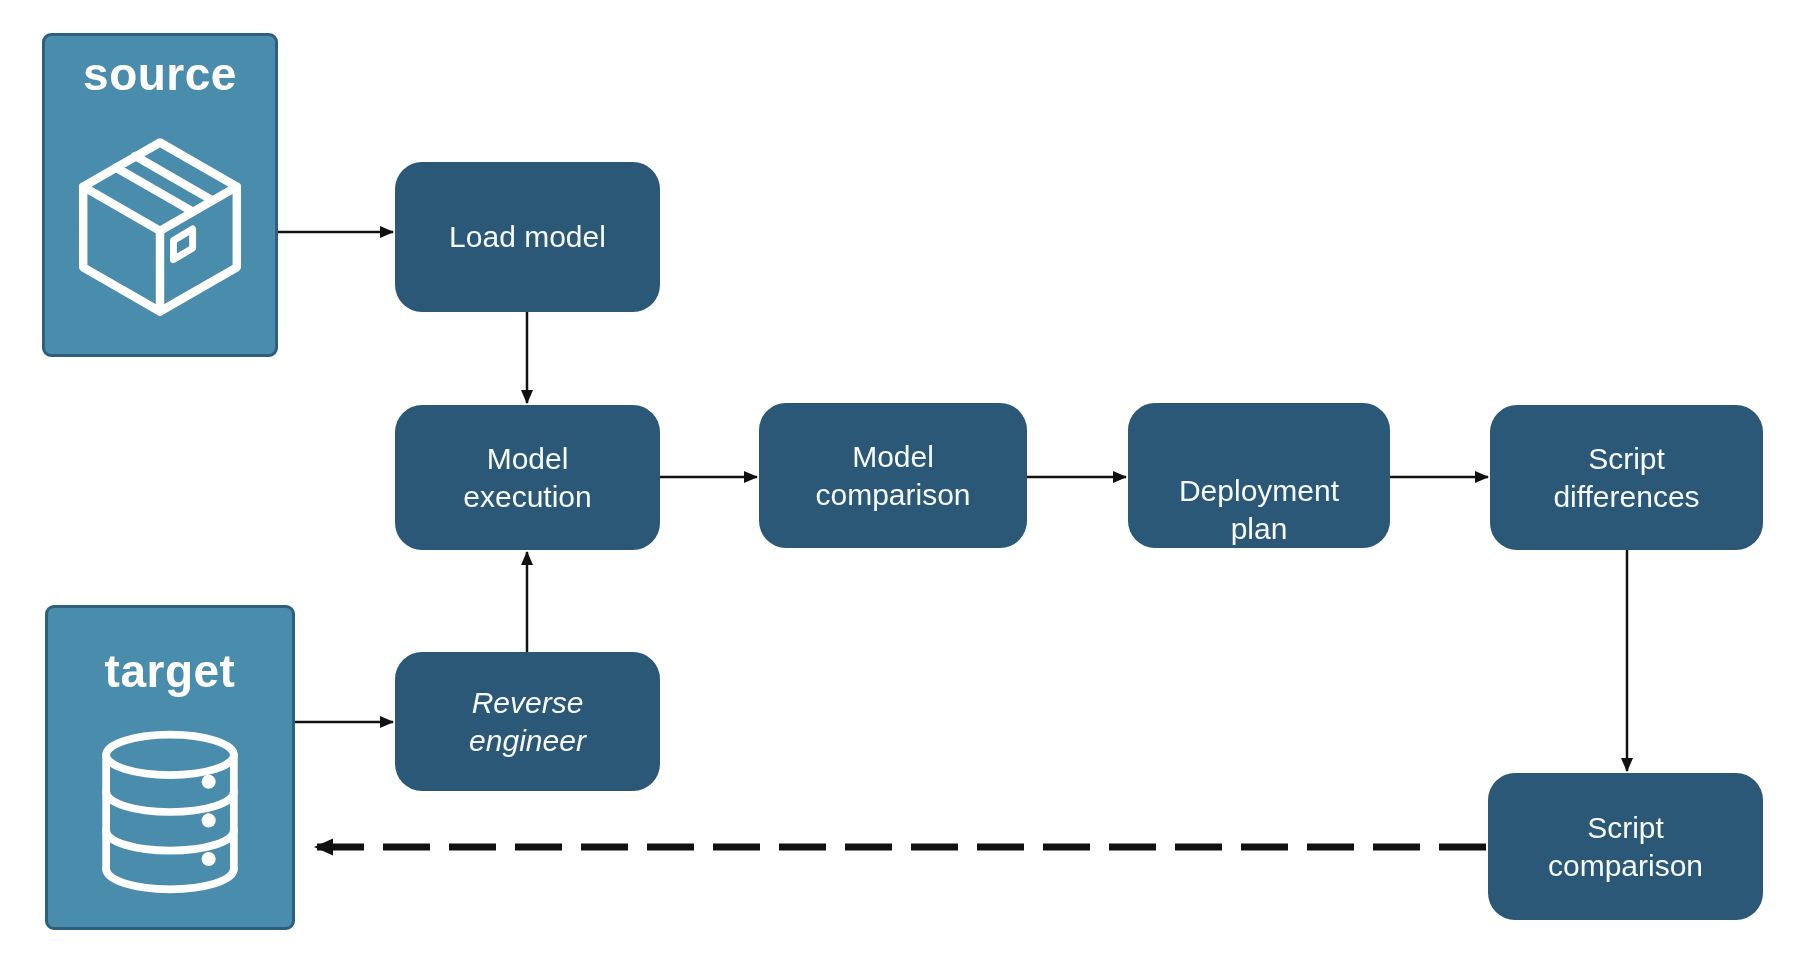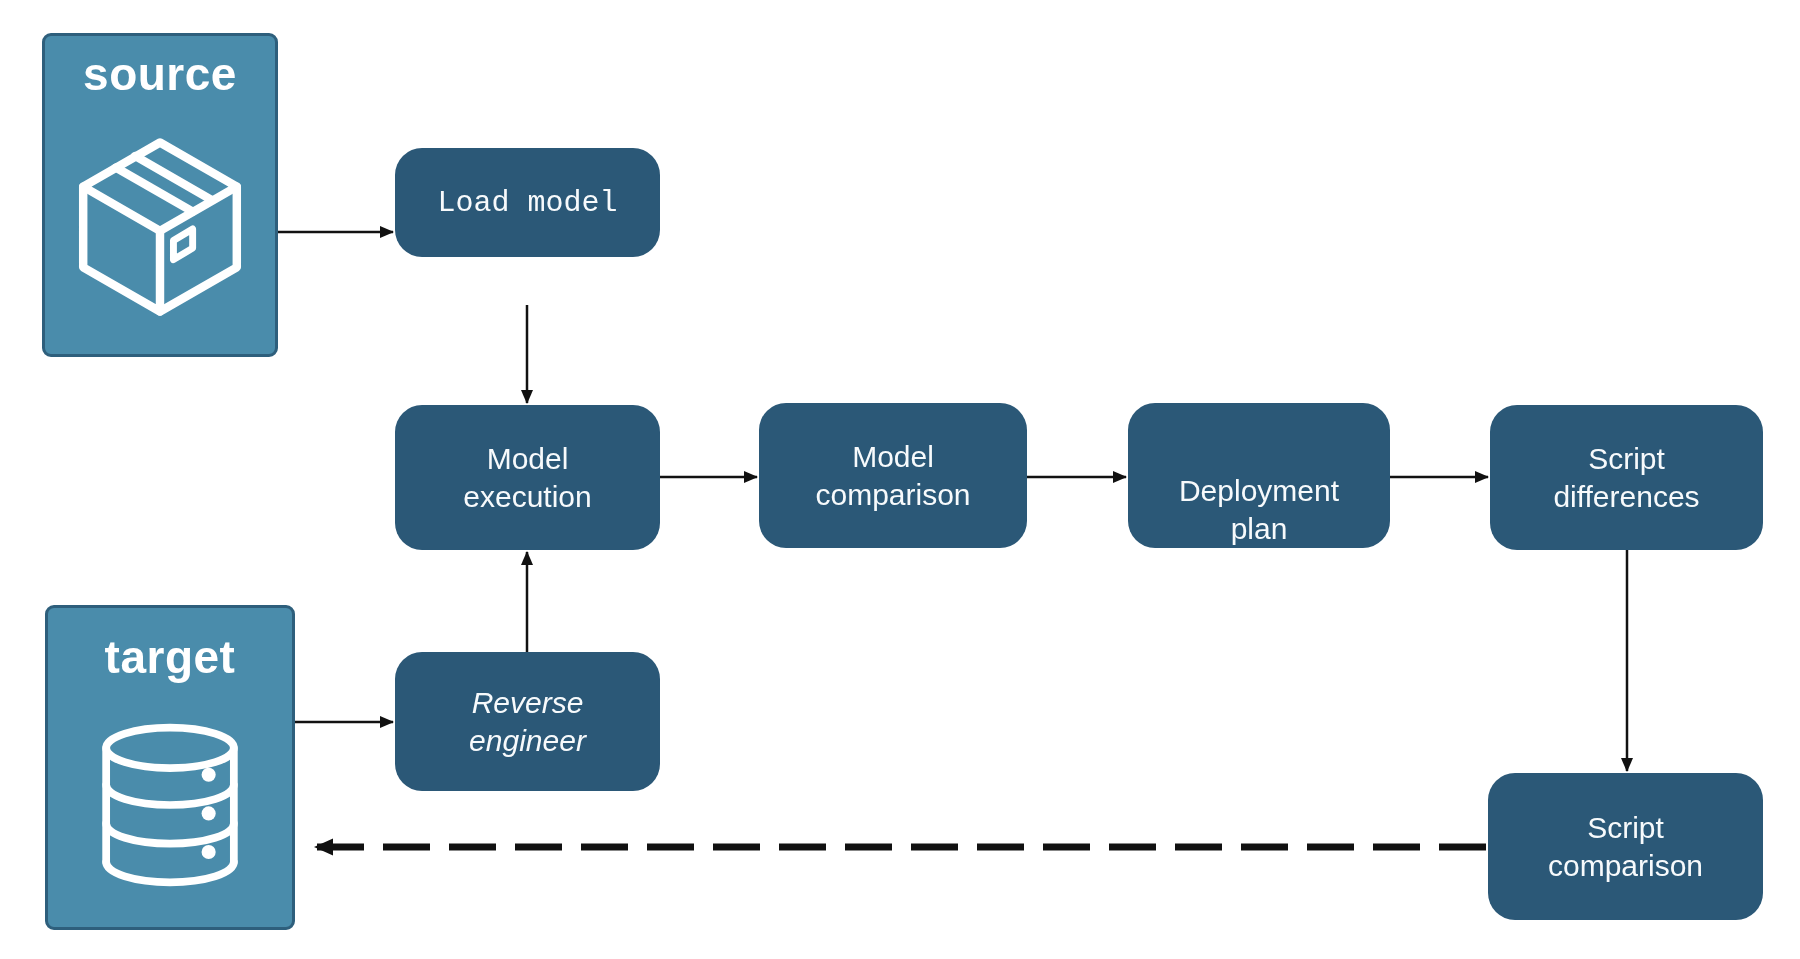--- a/index.html
+++ b/index.html
@@ -74,38 +74,38 @@
         <path d="M50,6 L90,29 L50,52 L10,29 Z"></path>
         <path d="M10,29 L10,71 L50,94 L50,52"></path>
         <path d="M90,29 L90,71 L50,94"></path>
         <path d="M27,19 L67,42"></path>
         <path d="M37,13 L77,36"></path>
         <path d="M57,57 L67,51 L67,61 L57,67 Z" stroke-width="3.6"></path>
       </svg>
     </div>
   </div>
 
-  <div class="endpoint" style="left:45px;top:605px;width:250px;height:325px;padding-top:24px;">
+  <div class="endpoint" style="left:45px;top:605px;width:250px;height:325px;padding-top:38px;">
     <span class="ep-label">target</span>
     <div class="ep-icon">
       <svg width="168" height="196" viewBox="0 0 100 100" fill="none" stroke="#ffffff" stroke-width="4.6" stroke-linecap="round">
         <ellipse cx="50" cy="16" rx="38" ry="12"></ellipse>
         <path d="M12,16 L12,84"></path>
         <path d="M88,16 L88,84"></path>
         <path d="M12,38 A38,12 0 0 0 88,38"></path>
         <path d="M12,61 A38,12 0 0 0 88,61"></path>
         <path d="M12,84 A38,12 0 0 0 88,84"></path>
         <circle cx="73" cy="32" r="4.2" fill="#ffffff" stroke="none"></circle>
         <circle cx="73" cy="55" r="4.2" fill="#ffffff" stroke="none"></circle>
         <circle cx="73" cy="78" r="4.2" fill="#ffffff" stroke="none"></circle>
       </svg>
     </div>
   </div>
 
-  <div class="step" style="left:395px;top:148px;width:265px;height:109px;font-family:Liberation Mono, monospace;">
+  <div class="step" style="left:395px;top:162px;width:265px;height:150px;">
     <span class="line">Load model</span>
     <span class="line"></span>
   </div>
 
   <div class="step" style="left:395px;top:405px;width:265px;height:145px;">
     <span class="line">Model</span>
     <span class="line">execution</span>
   </div>
 
   <div class="step" style="left:759px;top:403px;width:268px;height:145px;">

